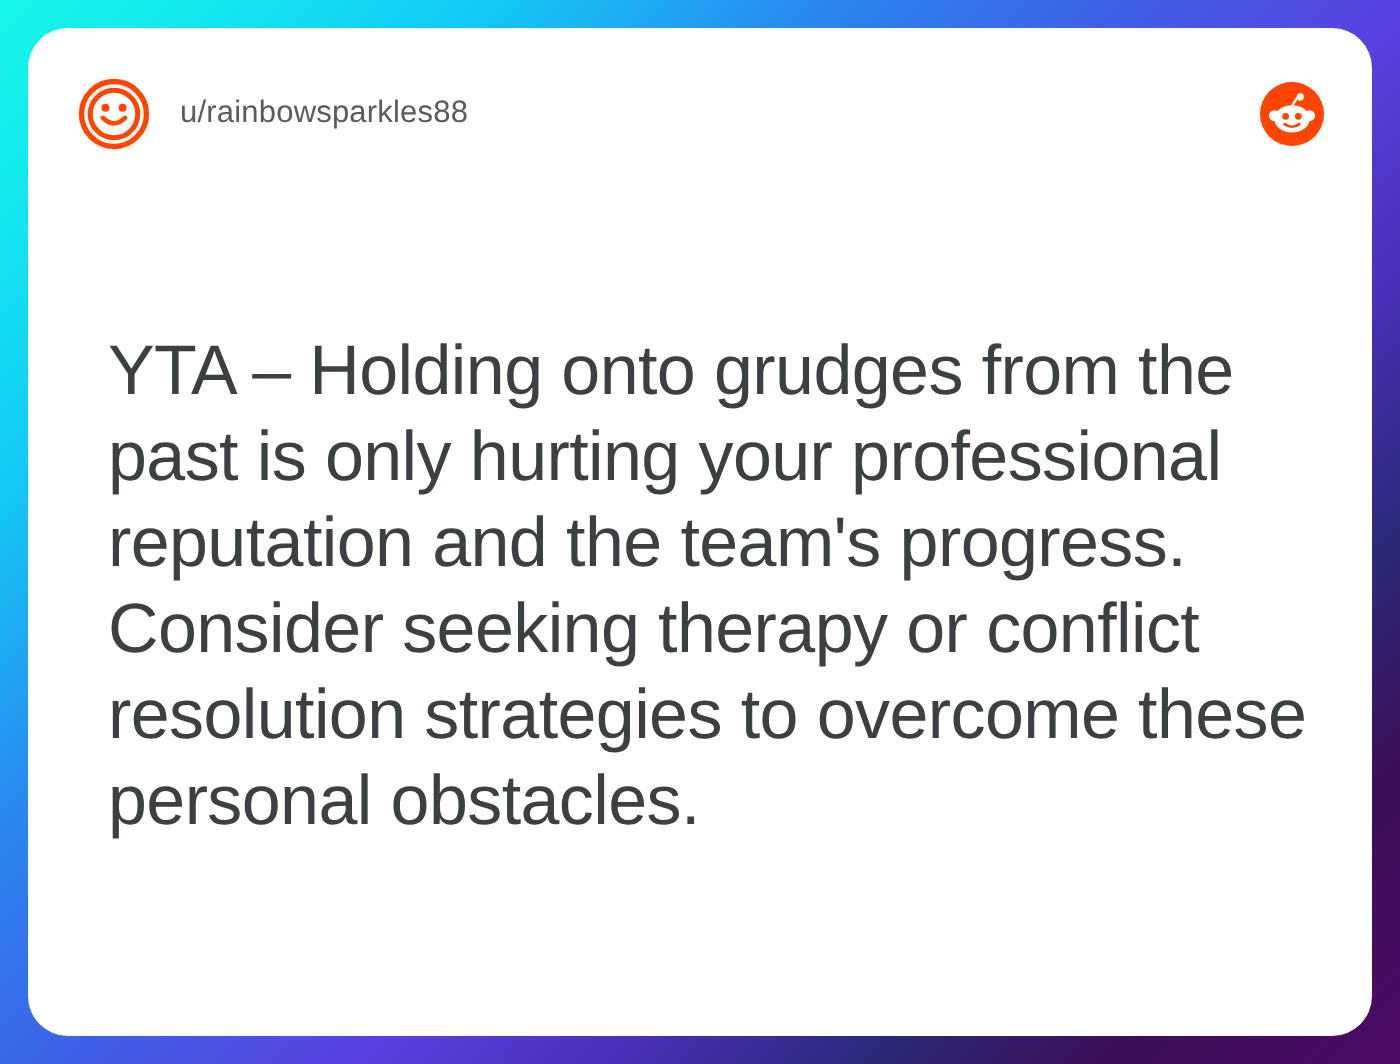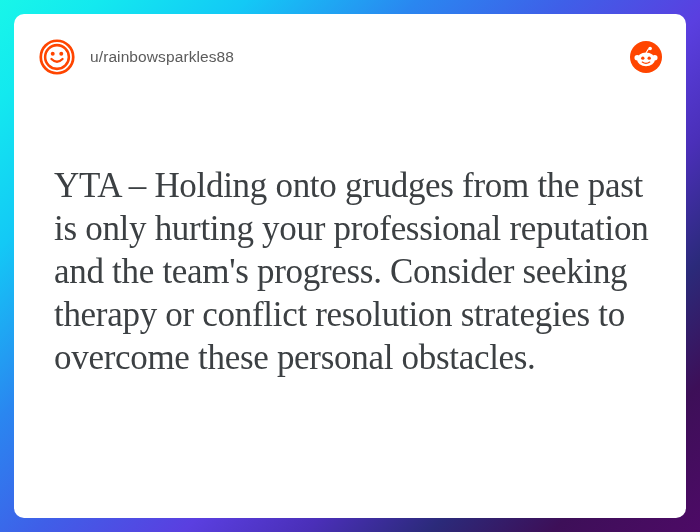--- a/index.html
+++ b/index.html
@@ -32,21 +32,21 @@
     box-sizing: border-box;
   }
 
   #card {
     position: absolute;
     left: 14px;
     top: 14px;
     width: 672px;
     height: 504px;
     background: #ffffff;
-    border-radius: 10px;
+    border-radius: 20px;
     box-sizing: border-box;
     overflow: hidden;
   }
 
   #card-header {
     position: absolute;
     left: 0;
     top: 0;
     width: 100%;
     height: 86px;
@@ -83,21 +83,21 @@
 
   #body-text {
     position: absolute;
     left: 40px;
     top: 150px;
     width: 600px;
     font-size: 35px;
     line-height: 43px;
     color: #3c4043;
     letter-spacing: -0.3px;
-    font-family: Liberation Serif, serif;
+    font-family: Liberation Sans, sans-serif;
     white-space: pre-wrap;
     word-break: normal;
   }
 </style>
 </head>
 <body>
 
 <div id="canvas">
 
   <div id="card">

